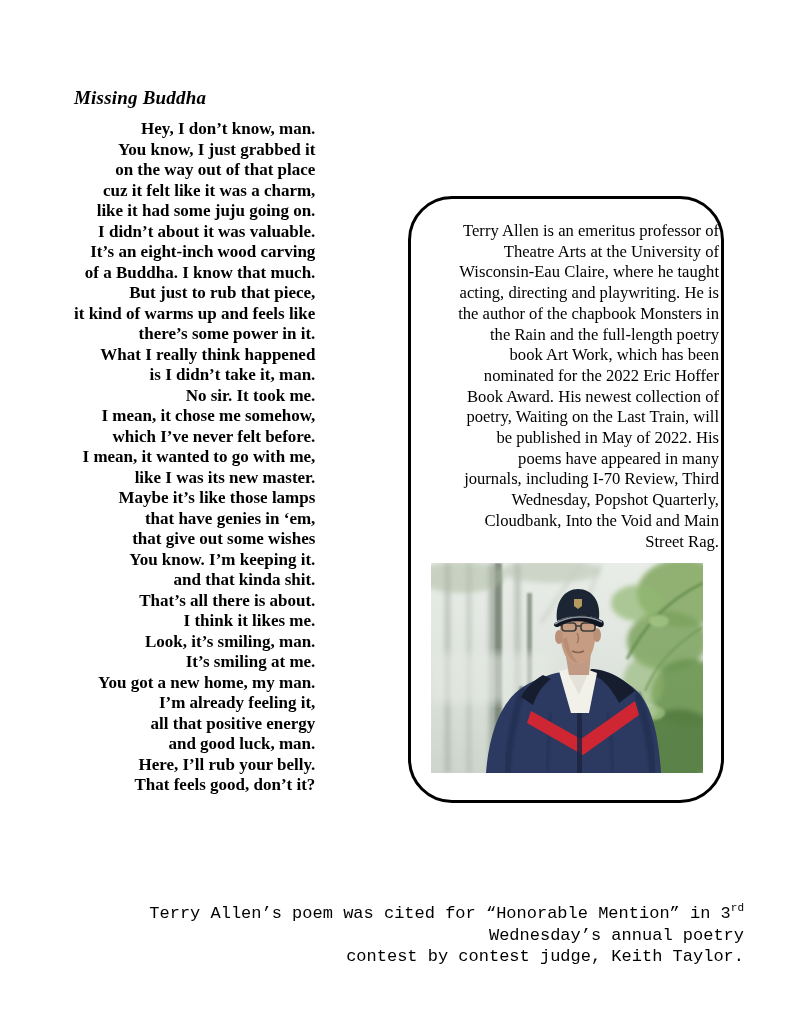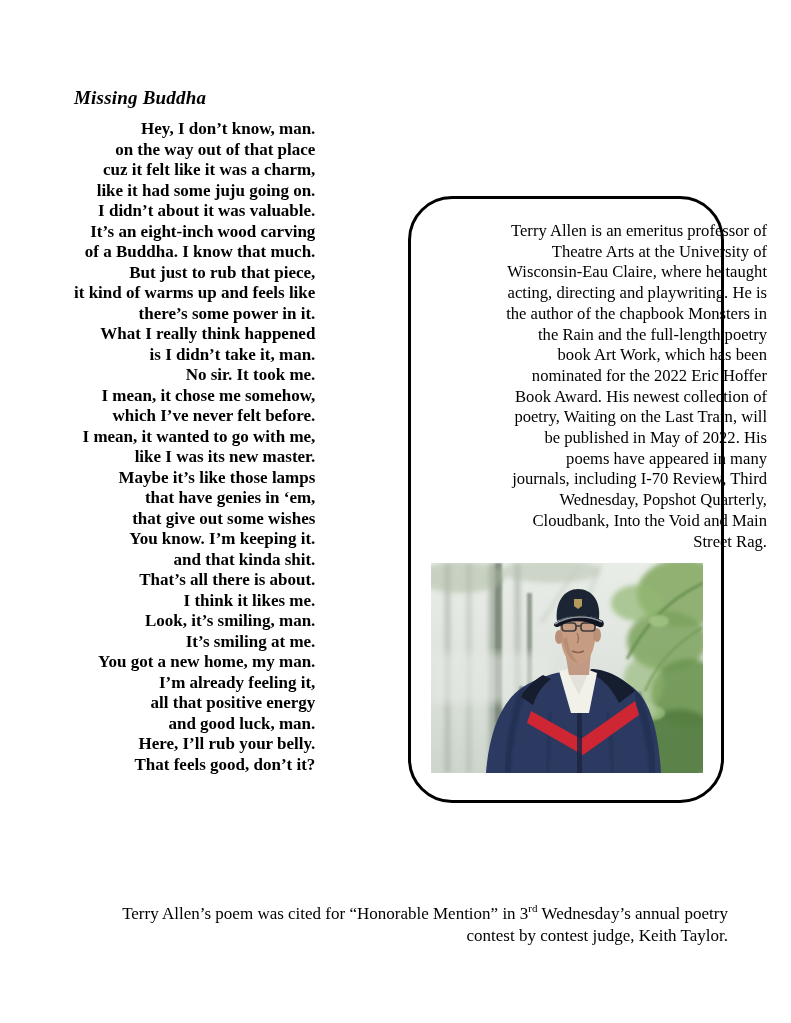--- a/index.html
+++ b/index.html
@@ -32,45 +32,45 @@
     border: 3px solid #000000;
     border-radius: 44px;
     box-sizing: border-box;
     background: #ffffff;
   }
   .bio-text {
     position: absolute; left: 8px; top: 22px;
     width: 300px;
     font-size: 16.6px; line-height: 20.7px;
     white-space: nowrap;
-    margin-left: 48px;
   }
   .photo-frame {
     position: absolute; left: 20px; top: 364px;
     width: 272px; height: 210px;
     overflow: hidden;
   }
   .photo-frame svg { display: block; }
 
   .footer {
-    position: absolute; left: 58px; top: 886px;
+    position: absolute; left: 74px; top: 886px;
     width: 670px;
-    font-size: 17px; line-height: 21.5px;
+    font-size: 17px; line-height: 21.5px; font-family: Liberation Mono, monospace;
   }
   .footer sup { font-size: 11px; line-height: 0; }
 </style>
 </head>
 <body>
 
 <div class="page">
 
   <h1 class="title">Missing Buddha</h1>
 
   <div class="poem">
       <div class="poem-line">Hey, I don’t know, man.</div>
+      <div class="poem-line">You know, I just grabbed it</div>
       <div class="poem-line">on the way out of that place</div>
       <div class="poem-line">cuz it felt like it was a charm,</div>
       <div class="poem-line">like it had some juju going on.</div>
       <div class="poem-line">I didn’t about it was valuable.</div>
       <div class="poem-line">It’s an eight-inch wood carving</div>
       <div class="poem-line">of a Buddha. I know that much.</div>
       <div class="poem-line">But just to rub that piece,</div>
       <div class="poem-line">it kind of warms up and feels like</div>
       <div class="poem-line">there’s some power in it.</div>
       <div class="poem-line">What I really think happened</div>

